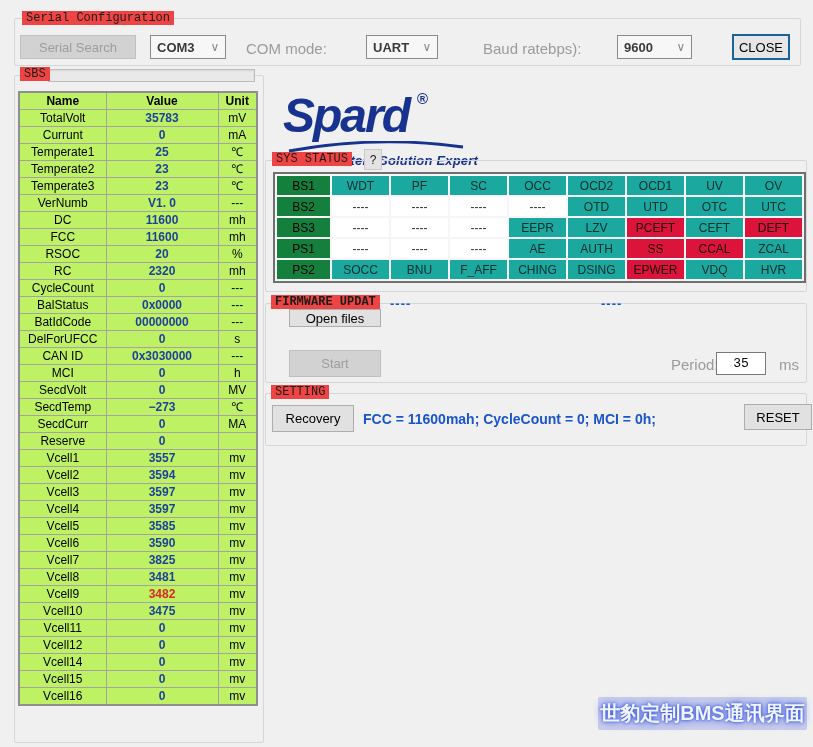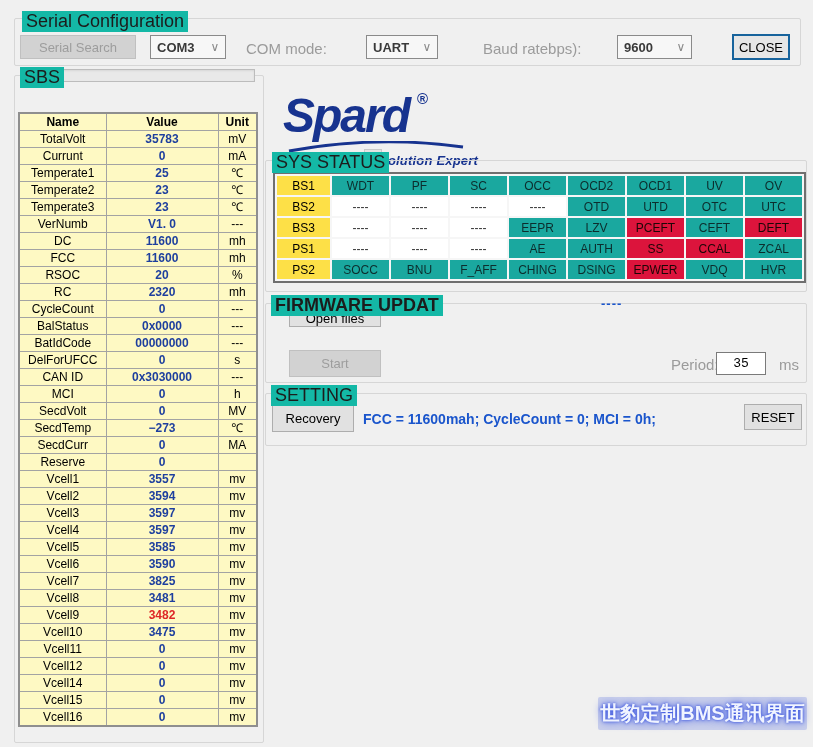--- a/index.html
+++ b/index.html
@@ -4,63 +4,63 @@
 <style>
   html,body { margin:0; padding:0; }
   body {
     width:813px; height:747px; position:relative; overflow:hidden;
     background:#f0f0f0;
     font-family:"Liberation Sans", sans-serif;
   }
 
   
   .group { position:absolute; border:1px solid #d6d6d6; border-radius:2px; }
-  .group-label { position:absolute; background:#14b8a6; padding:0 4px; font-size:18px; color:#1c1c1c; white-space:nowrap; z-index:3; }
+  .group-label { position:absolute; background:#ef4444; padding:0 4px; font-size:12px; color:#1c1c1c; white-space:nowrap; z-index:3;font-family:Liberation Mono, monospace; }
 
   
   .btn { position:absolute; box-sizing:border-box; background:#e1e1e1; border:1px solid #adadad;
          font-family:"Liberation Sans",sans-serif; font-size:13px; color:#000;
          display:flex; align-items:center; justify-content:center; cursor:pointer; padding:8px; }
   .btn.disabled { background:#d2d2d2; border-color:#c0c0c0; color:#9d9d9d; }
   .btn.close-btn { border:2px solid #17639c; background:#e6e6e6; }
 
   
   .combo { position:absolute; box-sizing:border-box; height:24px; background:#f7f7f7;
            border:1px solid #8a8a8a; display:flex; align-items:center; cursor:pointer; }
   .combo-text { flex:1; font-size:13px; font-weight:bold; color:#3a3a3a; padding-left:6px; white-space:nowrap; }
   .combo-arrow { width:20px; text-align:center; color:#8a8a8a; font-size:12px; }
 
   .glabel { position:absolute; font-size:15px; color:#9b9b9b; white-space:nowrap; }
 
   .progress { position:absolute; background:#e9e9e9; border:1px solid #bcbcbc; box-shadow:inset 0 1px 2px rgba(0,0,0,0.08); }
 
   
-  .sbs-table { position:absolute; border-collapse:collapse; background:#fef9c3; table-layout:fixed;
-               border:2px solid #8f8f8f;margin-top:21px; }
+  .sbs-table { position:absolute; border-collapse:collapse; background:#bef264; table-layout:fixed;
+               border:2px solid #8f8f8f; }
   .sbs-table th, .sbs-table td { border:1px solid #a3a3a3; text-align:center; height:16px;
                padding:0; font-size:12px; line-height:16px; white-space:nowrap; overflow:hidden; }
   .sbs-table th { font-weight:bold; color:#000; }
   .cell-name { color:#000; font-weight:normal; }
   .cell-value { color:var(--value-blue); font-weight:bold; }
   .cell-value.alert { color:var(--alert-red); }
   .cell-unit { color:#000; font-weight:normal; }
 
   
   .logo { position:absolute; }
   .logo-text { font-style:italic; font-weight:bold; font-size:48px; line-height:46px;
                color:var(--logo-blue); letter-spacing:-2px; }
   .logo-reg { font-size:15px; font-style:normal; letter-spacing:0; vertical-align:28px; margin-left:8px; }
   .logo-swoosh { margin-top:-7px; margin-left:4px; }
   .logo-tag { font-style:italic; font-weight:bold; font-size:13px; color:var(--logo-blue);
               margin-top:-4px; padding-left:46px; letter-spacing:0.2px; }
 
   
   .sys-table { position:absolute; border:2px solid #6f6f6f; border-spacing:2px; background:#f6f6f6; }
   .sys-table td { text-align:center; height:19px; padding:0; font-size:12px; white-space:nowrap; }
-  .sys-label { width:53px; background:#fde047; color:#000; }
+  .sys-label { width:53px; background:#15803d; color:#000; }
   .flag { width:57px; }
   .flag-on { background:var(--flag-on); color:#0c2d2d; }
   .flag-alarm { background:var(--flag-alarm); color:#1d0606; }
   .flag-off { background:#fff; color:#333; }
 
   .help-btn { position:absolute; width:18px; height:21px; background:#e3e3e3; border:1px solid #c9c9c9;
               font-size:12px; color:#222; display:flex; align-items:center; justify-content:center; cursor:pointer; }
 
   .fw-dash { position:absolute; color:var(--info-blue); font-weight:bold; font-size:13px; letter-spacing:1px; }
   .period-input { position:absolute; box-sizing:border-box; border:1px solid #7a7a7a; background:#fff;
@@ -378,15 +378,15 @@
 
 <span class="glabel" style="left:671px; top:356px;">Period:</span>
 <input class="period-input" style="left: 716px; top: 352px; width: 50px; height: 23px;" value="35">
 <span class="glabel" style="left:779px; top:356px;">ms</span>
 
 <div class="group" style="left:265px; top:393px; width:540px; height:51px;"></div>
 <span class="group-label" style="left:271px; top:385px;">SETTING</span>
 
 <button class="btn" style="left:272px; top:405px; width:82px; height:27px;">Recovery</button>
 <span class="info-text" style="left:363px; top:411px;">FCC = 11600mah; CycleCount = 0; MCI = 0h;</span>
-<button class="btn" style="left:744px; top:404px; width:58px; height:26px;text-align:center;">RESET</button>
+<button class="btn" style="left:744px; top:404px; width:68px; height:26px;text-align:center;">RESET</button>
 
 <div class="watermark" style="left:598px; top:697px; width:209px; height:33px;">世豹定制BMS通讯界面</div>
 
 </body></html>

